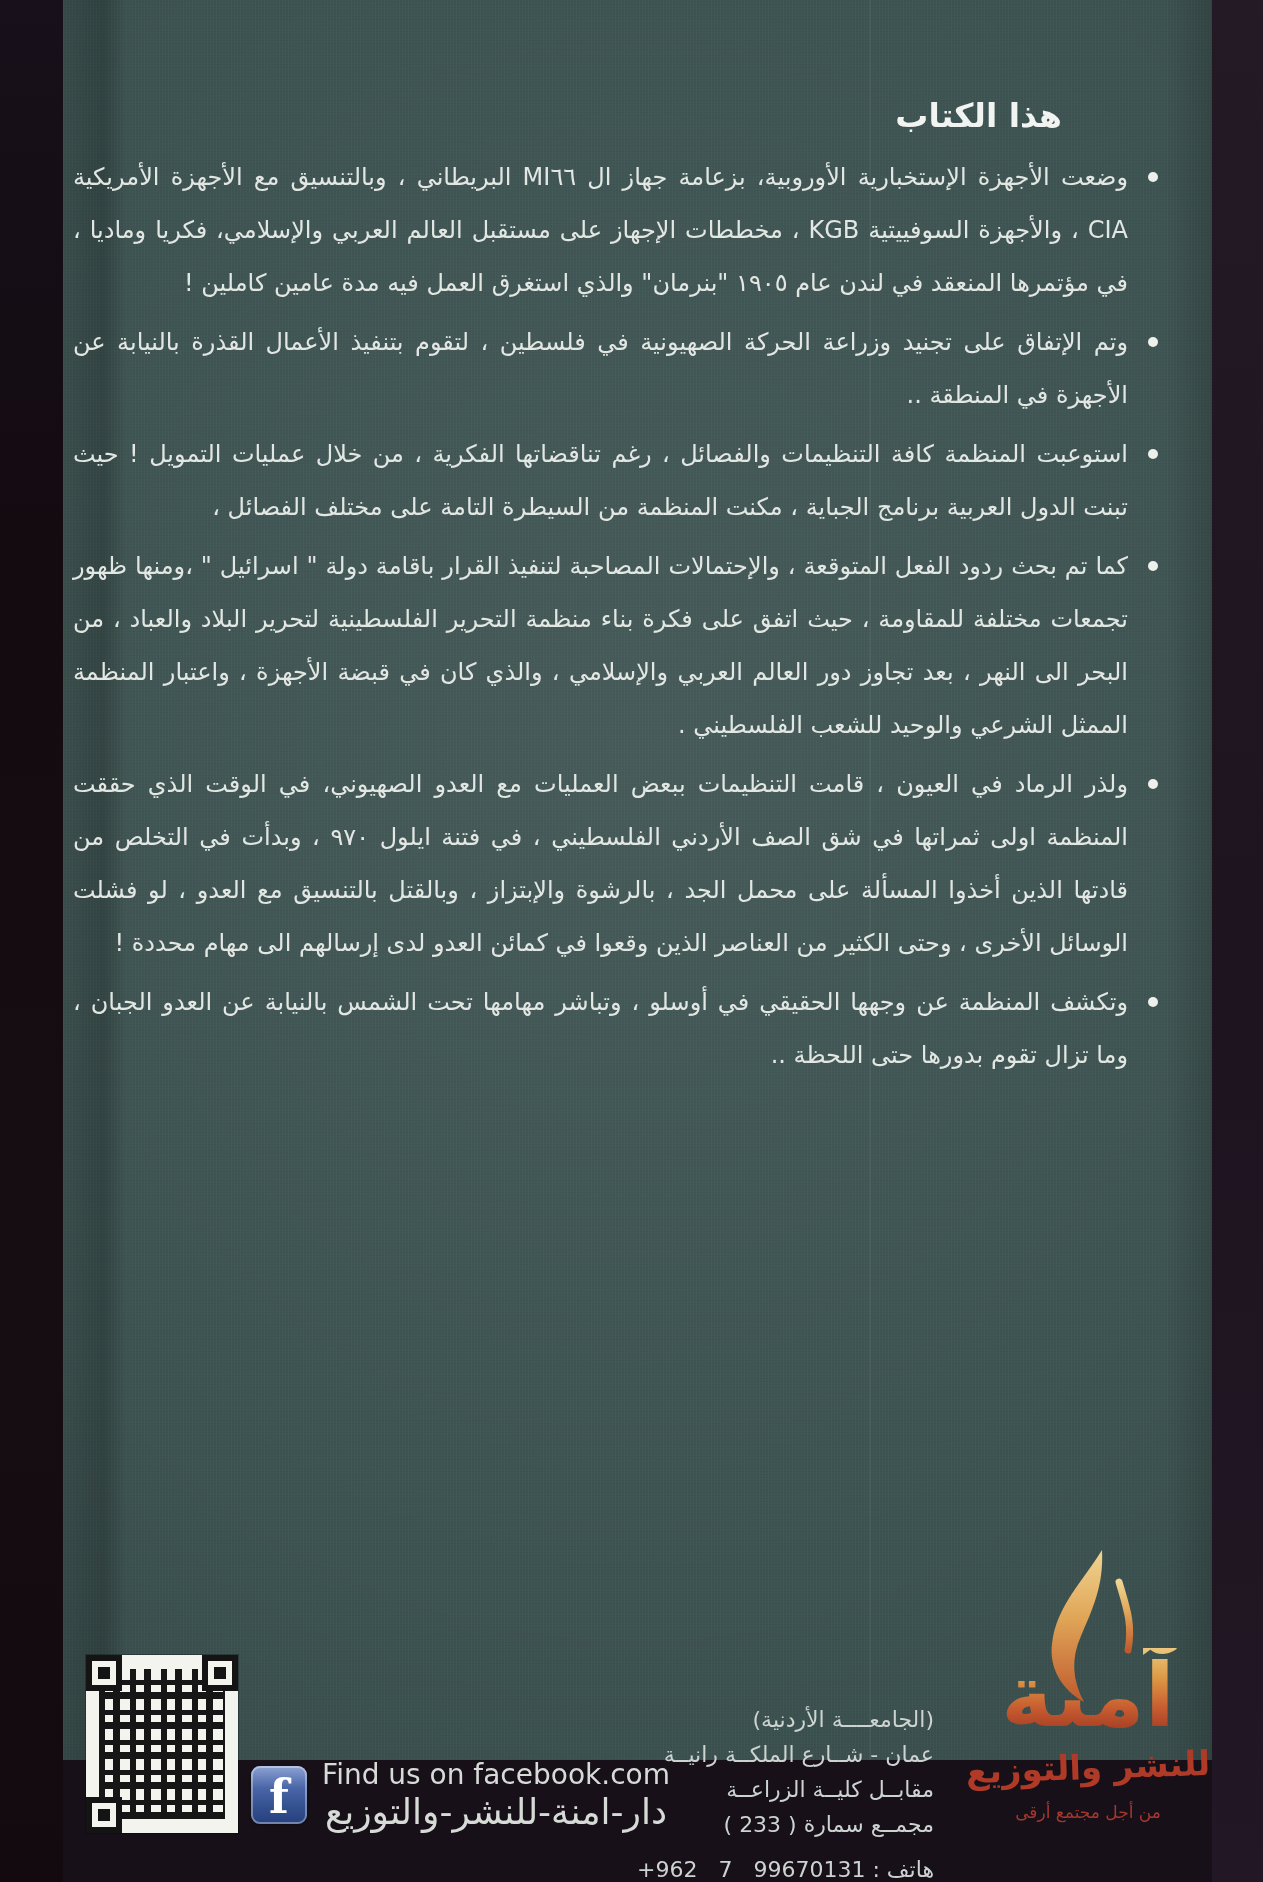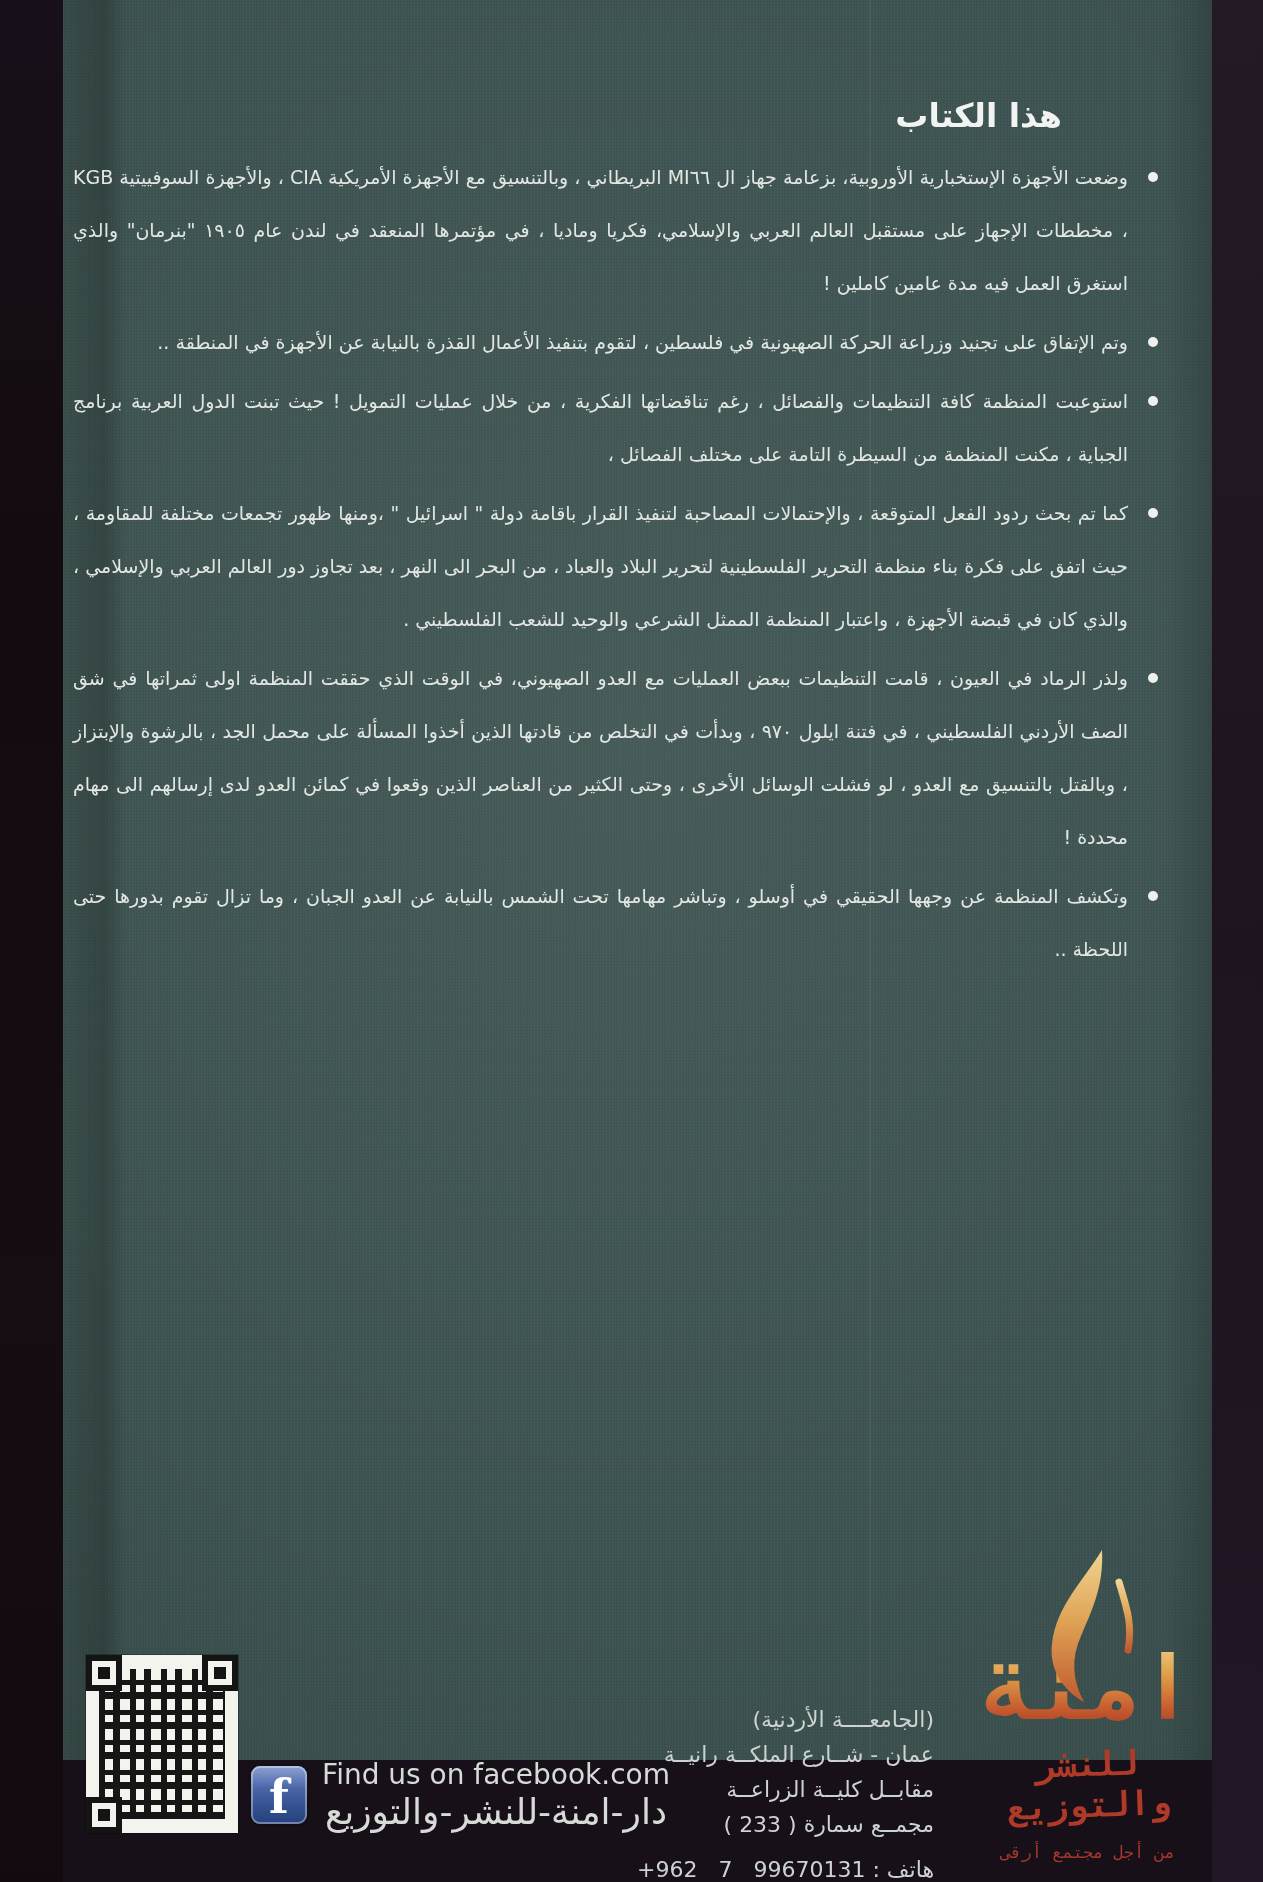--- a/index.html
+++ b/index.html
@@ -28,21 +28,21 @@
   .crease.c1{left:806px;}
   
   .content{position:absolute;top:96px;right:0;left:0;padding:0 52px 0 10px;color:#e6e9e5;}
   .heading{
     font-size:33px;font-weight:bold;color:#f2f4f1;
     margin:0 98px 16px 0;letter-spacing:0;
   }
   ul.points{list-style:none;margin:0;padding:0;}
   ul.points li{
     position:relative;padding-right:32px;margin:0 0 6px 0;
-    font-size:19px;line-height:53px;color:#e3e7e3;
+    font-size:24px;line-height:53px;color:#e3e7e3;
     text-align:justify;text-justify:inter-word;
   }
   ul.points li .dot{
     position:absolute;right:2px;top:21px;width:10px;height:10px;border-radius:50%;
     background:#eef0ec;
   }
   
   .qr-box{
     position:absolute;left:23px;top:1655px;width:152px;height:178px;
     background:#f4f4ef;box-shadow:0 0 0 1px rgba(0,0,0,.25);
@@ -73,21 +73,21 @@
   .fb-text .en{font-size:28px;line-height:34px;white-space:nowrap;}
   .fb-text .arb{font-size:36px;line-height:40px;direction:rtl;}
   .address{
     position:absolute;right:278px;top:1702px;width:310px;direction:rtl;
     color:#ccd3d0;font-size:22px;line-height:35px;text-align:right;
   }
   .address .ln{white-space:nowrap;}
   .phone{margin-top:10px;white-space:nowrap;}
   .phone .num{direction:ltr;unicode-bidi:isolate;display:inline-block;margin-left:14px;}
   
-  .logo{position:absolute;left:900px;top:1548px;width:250px;text-align:center;direction:rtl;font-family:Liberation Mono, monospace;}
+  .logo{position:absolute;left:900px;top:1548px;width:250px;text-align:center;direction:rtl;}
   .logo .flame{display:block;margin:0 auto -58px auto;}
   .brand{
     font-size:88px;font-weight:bold;line-height:1.1;margin:0;
     color:#b5432c;
   }
   @supports ((-webkit-background-clip:text) or (background-clip:text)){
     .brand{
       background:linear-gradient(180deg,#ecc77d 0%,#dd9a46 30%,#c75c2f 62%,#8f2a1f 100%);
       -webkit-background-clip:text;background-clip:text;color:transparent;
     }

